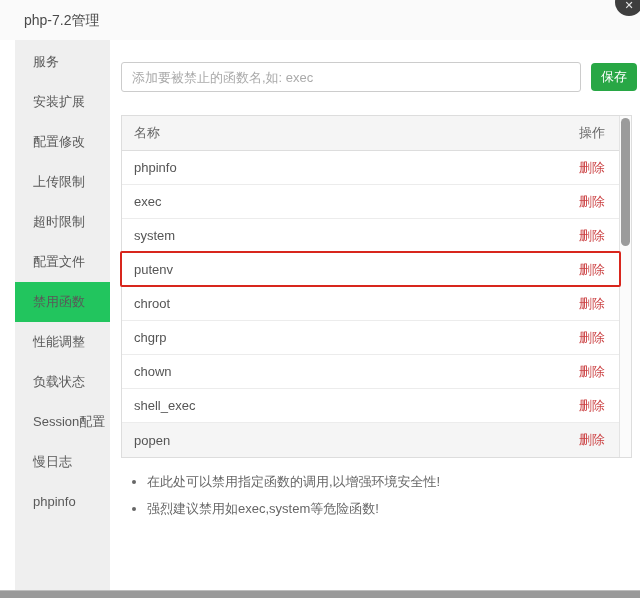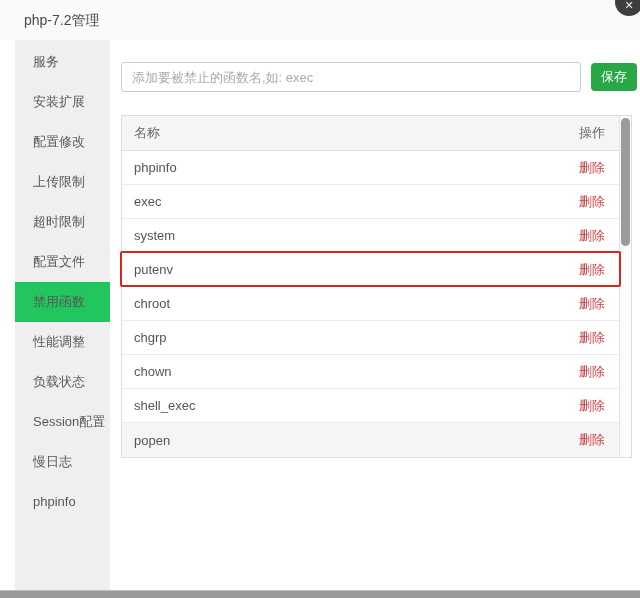--- a/index.html
+++ b/index.html
@@ -147,20 +147,24 @@
           <div class="trow shaded">
             <span>popen</span>
             <a class="del-link">删除</a>
           </div>
         </div>
       <div class="vscroll">
         <div class="vthumb"></div>
       </div>
     </div>
 
+    <ul class="notes">
+        <li>在此处可以禁用指定函数的调用,以增强环境安全性!</li>
+        <li>强烈建议禁用如exec,system等危险函数!</li>
+      </ul>
 
   </div>
 
   <div class="hscroll">
     <div class="hthumb"></div>
   </div>
 
 </div>
 
 </body></html>

